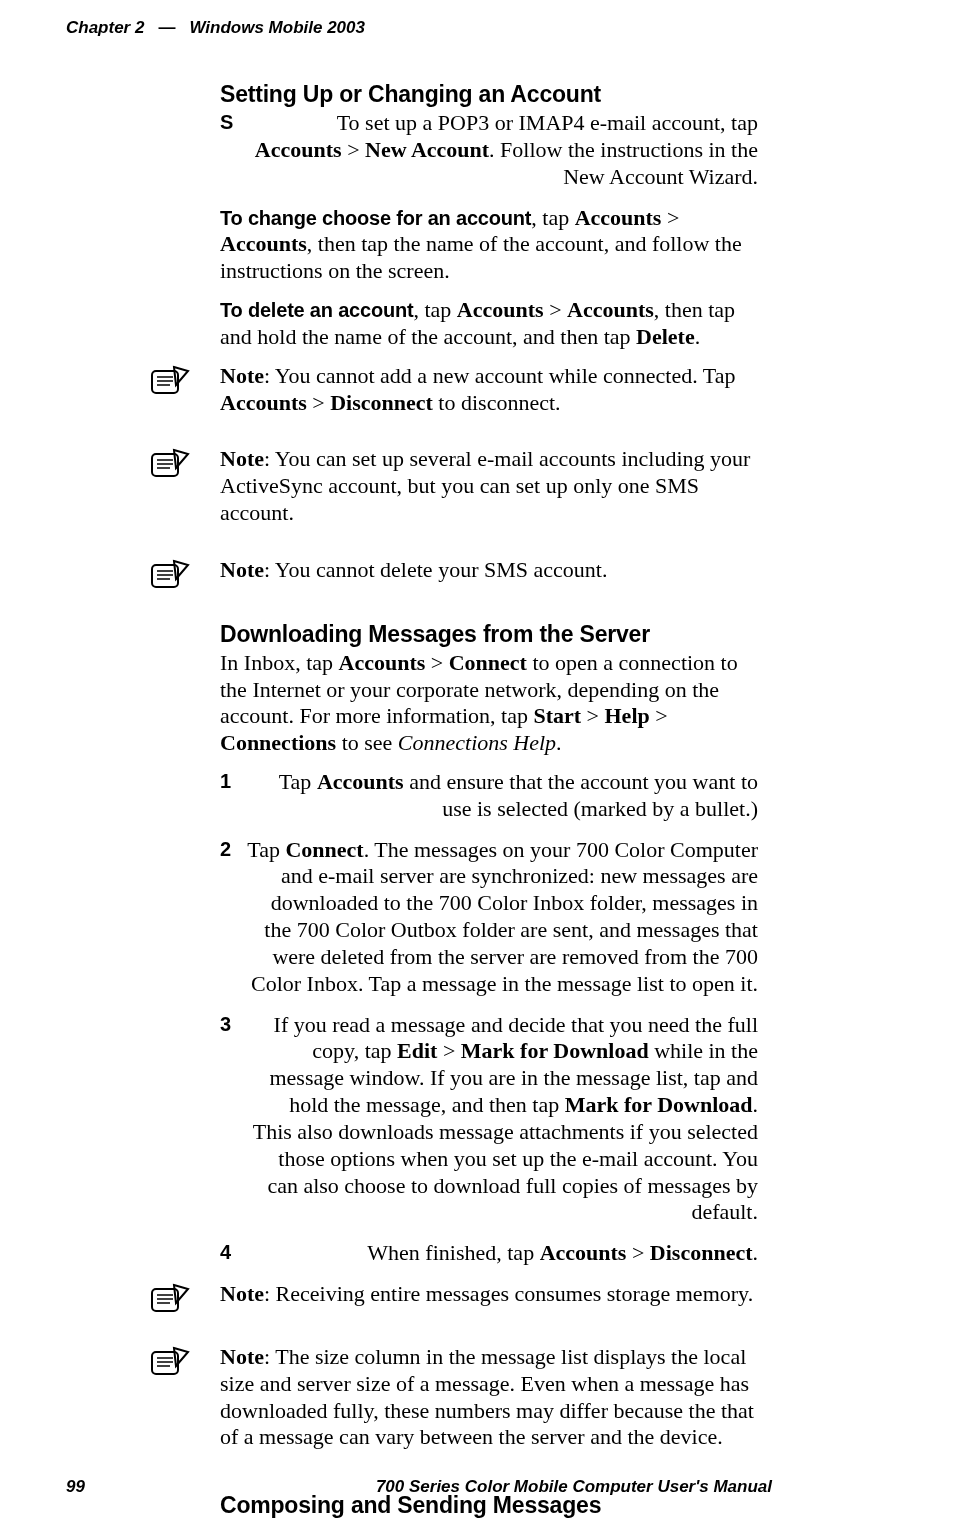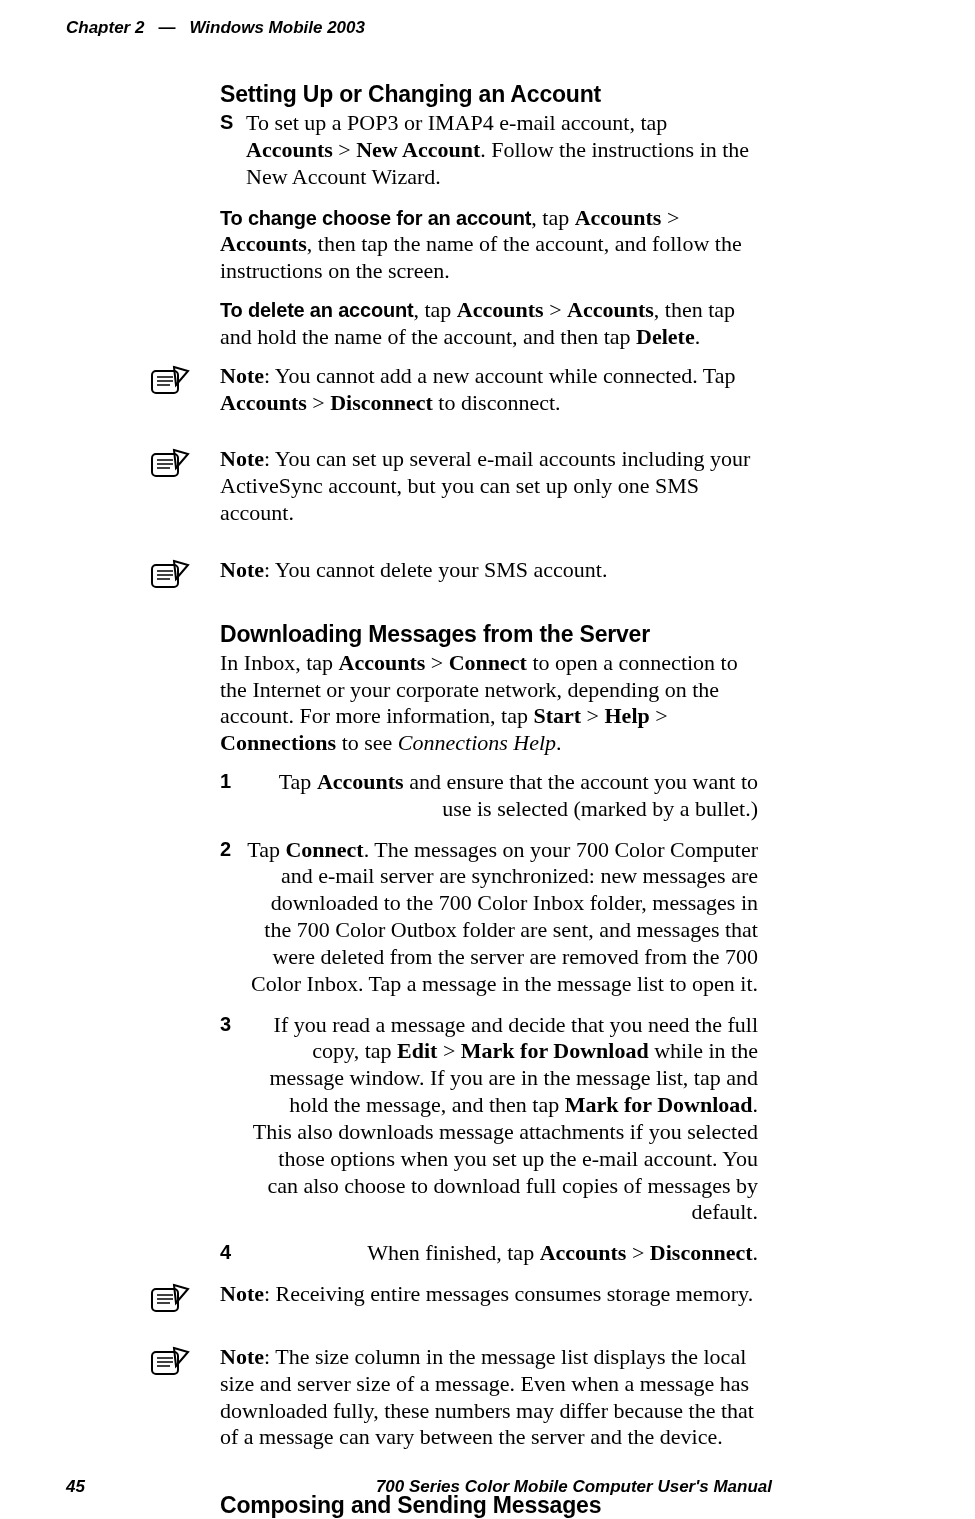--- a/index.html
+++ b/index.html
@@ -76,20 +76,21 @@
   .ital { font-style: italic; }
   .bullets {
     list-style: none;
     padding: 0;
     margin: 0 0 12px 0;
   }
   .bullets li {
     position: relative;
     padding-left: 26px;
     margin-bottom: 14px;
+    text-align: right;
   }
   .bullets li::before {
     content: "S";
     position: absolute;
     left: 0;
     top: 0;
     font-family: Arial, Helvetica, sans-serif;
     font-weight: 700;
     font-size: 20px;
   }
@@ -261,16 +262,16 @@
     <p>To compose a message:</p>
     <ol class="numlist">
       <li>
         <span>In the message list, tap </span><span class="bold">New</span><span>.</span>
       </li>
     </ol>
 
   </div>
 
   <div class="footer">
-    <span>45</span>
+    <span>99</span>
     <span>700 Series Color Mobile Computer User's Manual</span>
   </div>
 </div>
 
 </body></html>

